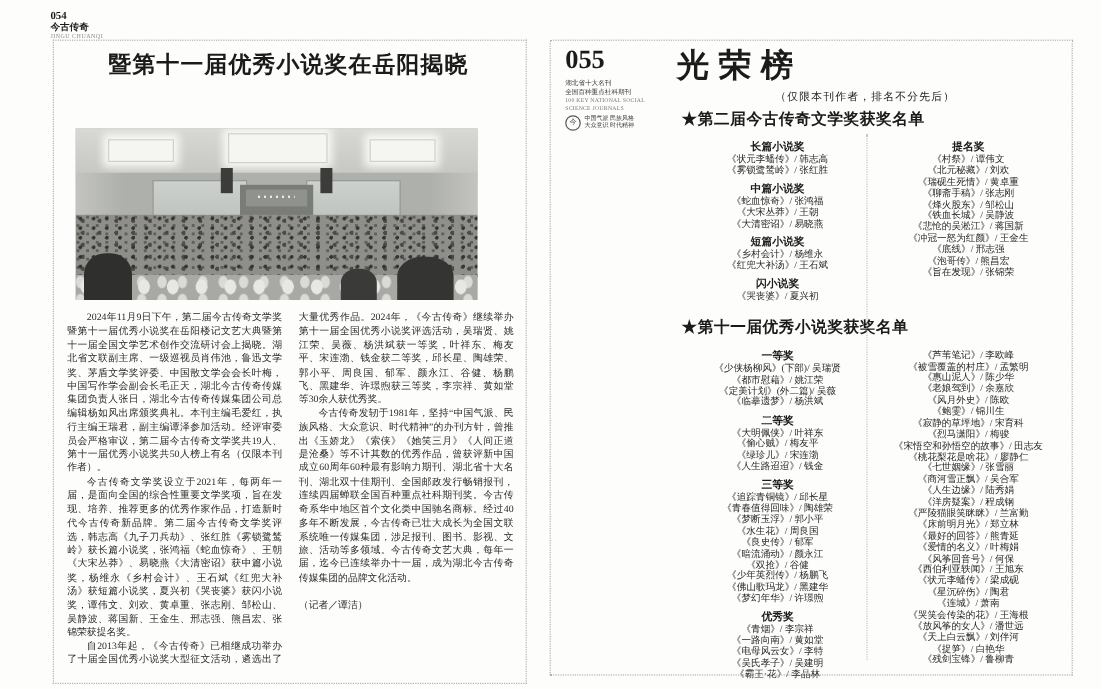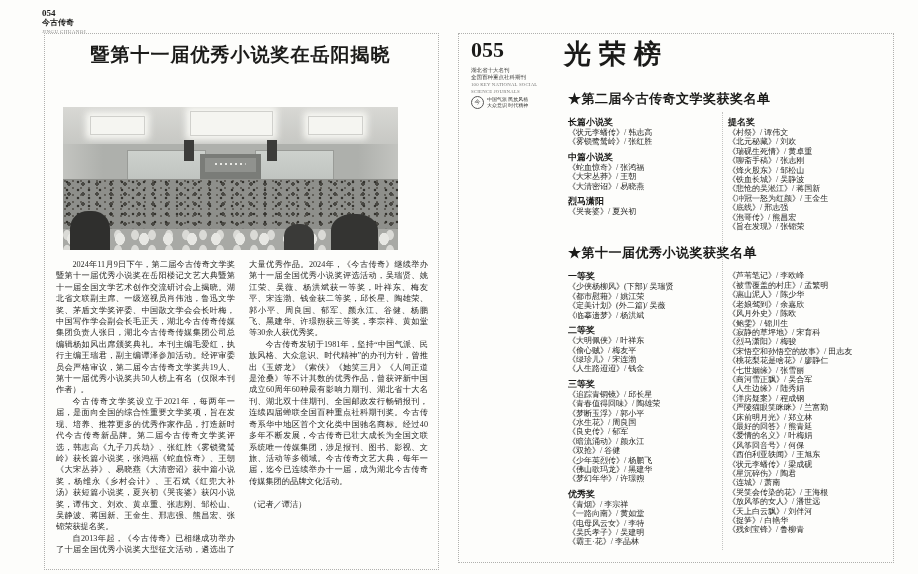--- a/index.html
+++ b/index.html
@@ -60,21 +60,21 @@
   .logo-circle{width:11px;height:11px;border:1px solid #555;border-radius:50%;
                font-size:6px;line-height:11px;text-align:center;color:#444;}
   .logo-text{font-size:5px;line-height:6px;color:#3a3a38;}
   .rp-title{position:absolute;left:556px;top:36px;width:330px;text-align:left;
             font-size:27px;font-weight:bold;letter-spacing:8px;padding-left:8px;box-sizing:border-box;}
   .rp-subtitle{position:absolute;left:556px;top:74px;width:330px;text-align:center;font-size:9px;letter-spacing:1px;}
   .rp-content{position:absolute;left:568px;top:90px;width:318px;}
   .sec-header{font-size:13px;font-weight:bold;letter-spacing:.5px;margin:0 0 9px 0;}
   .sec2{margin-top:8px;}
   .sec-cols{display:flex;}
-  .sec-col{width:160px;}
+  .sec-col{width:160px;text-align:center;}
   .sec-col-r{width:158px;}
   .group{margin-bottom:5px;}
   .cat{font-weight:bold;font-size:9px;line-height:11px;}
   .entry{font-size:8px;line-height:9.4px;white-space:nowrap;color:#262624;}
   .col-divider{position:absolute;left:722px;top:112px;height:438px;border-left:1px dotted #c4c4c2;}
 </style>
 </head>
 <body>
 
 <div class="sheet">
@@ -131,39 +131,45 @@
 
   <div class="rp-logo-row">
     <span class="logo-circle">今</span>
     <span class="logo-text">
       <div>中国气派 民族风格</div>
       <div>大众意识 时代精神</div>
     </span>
   </div>
 
   <div class="rp-title">光荣榜</div>
+  <div class="rp-subtitle">（仅限本刊作者，排名不分先后）</div>
 
   <div class="rp-content">
     <section class="sec">
       <div class="sec-header">★第二届今古传奇文学奖获奖名单</div>
       <div class="sec-cols">
         <div class="sec-col">
             <div class="group">
               <div class="cat">长篇小说奖</div>
               <div class="entry">《状元李蟠传》/ 韩志高</div>
               <div class="entry">《雾锁鹭鸶岭》/ 张红胜</div>
             </div>
             <div class="group">
               <div class="cat">中篇小说奖</div>
               <div class="entry">《蛇血惊奇》/ 张鸿福</div>
               <div class="entry">《大宋丛莽》/ 王朝</div>
               <div class="entry">《大清密诏》/ 易晓燕</div>
             </div>
             <div class="group">
-              <div class="cat">烈马潇阳</div>
+              <div class="cat">短篇小说奖</div>
+              <div class="entry">《乡村会计》/ 杨维永</div>
+              <div class="entry">《红兜大补汤》/ 王石斌</div>
+            </div>
+            <div class="group">
+              <div class="cat">闪小说奖</div>
               <div class="entry">《哭丧婆》/ 夏兴初</div>
             </div>
           </div>
         <div class="sec-col sec-col-r">
             <div class="group">
               <div class="cat">提名奖</div>
               <div class="entry">《村祭》/ 谭伟文</div>
               <div class="entry">《北元秘藏》/ 刘欢</div>
               <div class="entry">《瑞砚生死情》/ 黄卓重</div>
               <div class="entry">《聊斋手稿》/ 张志刚</div>

